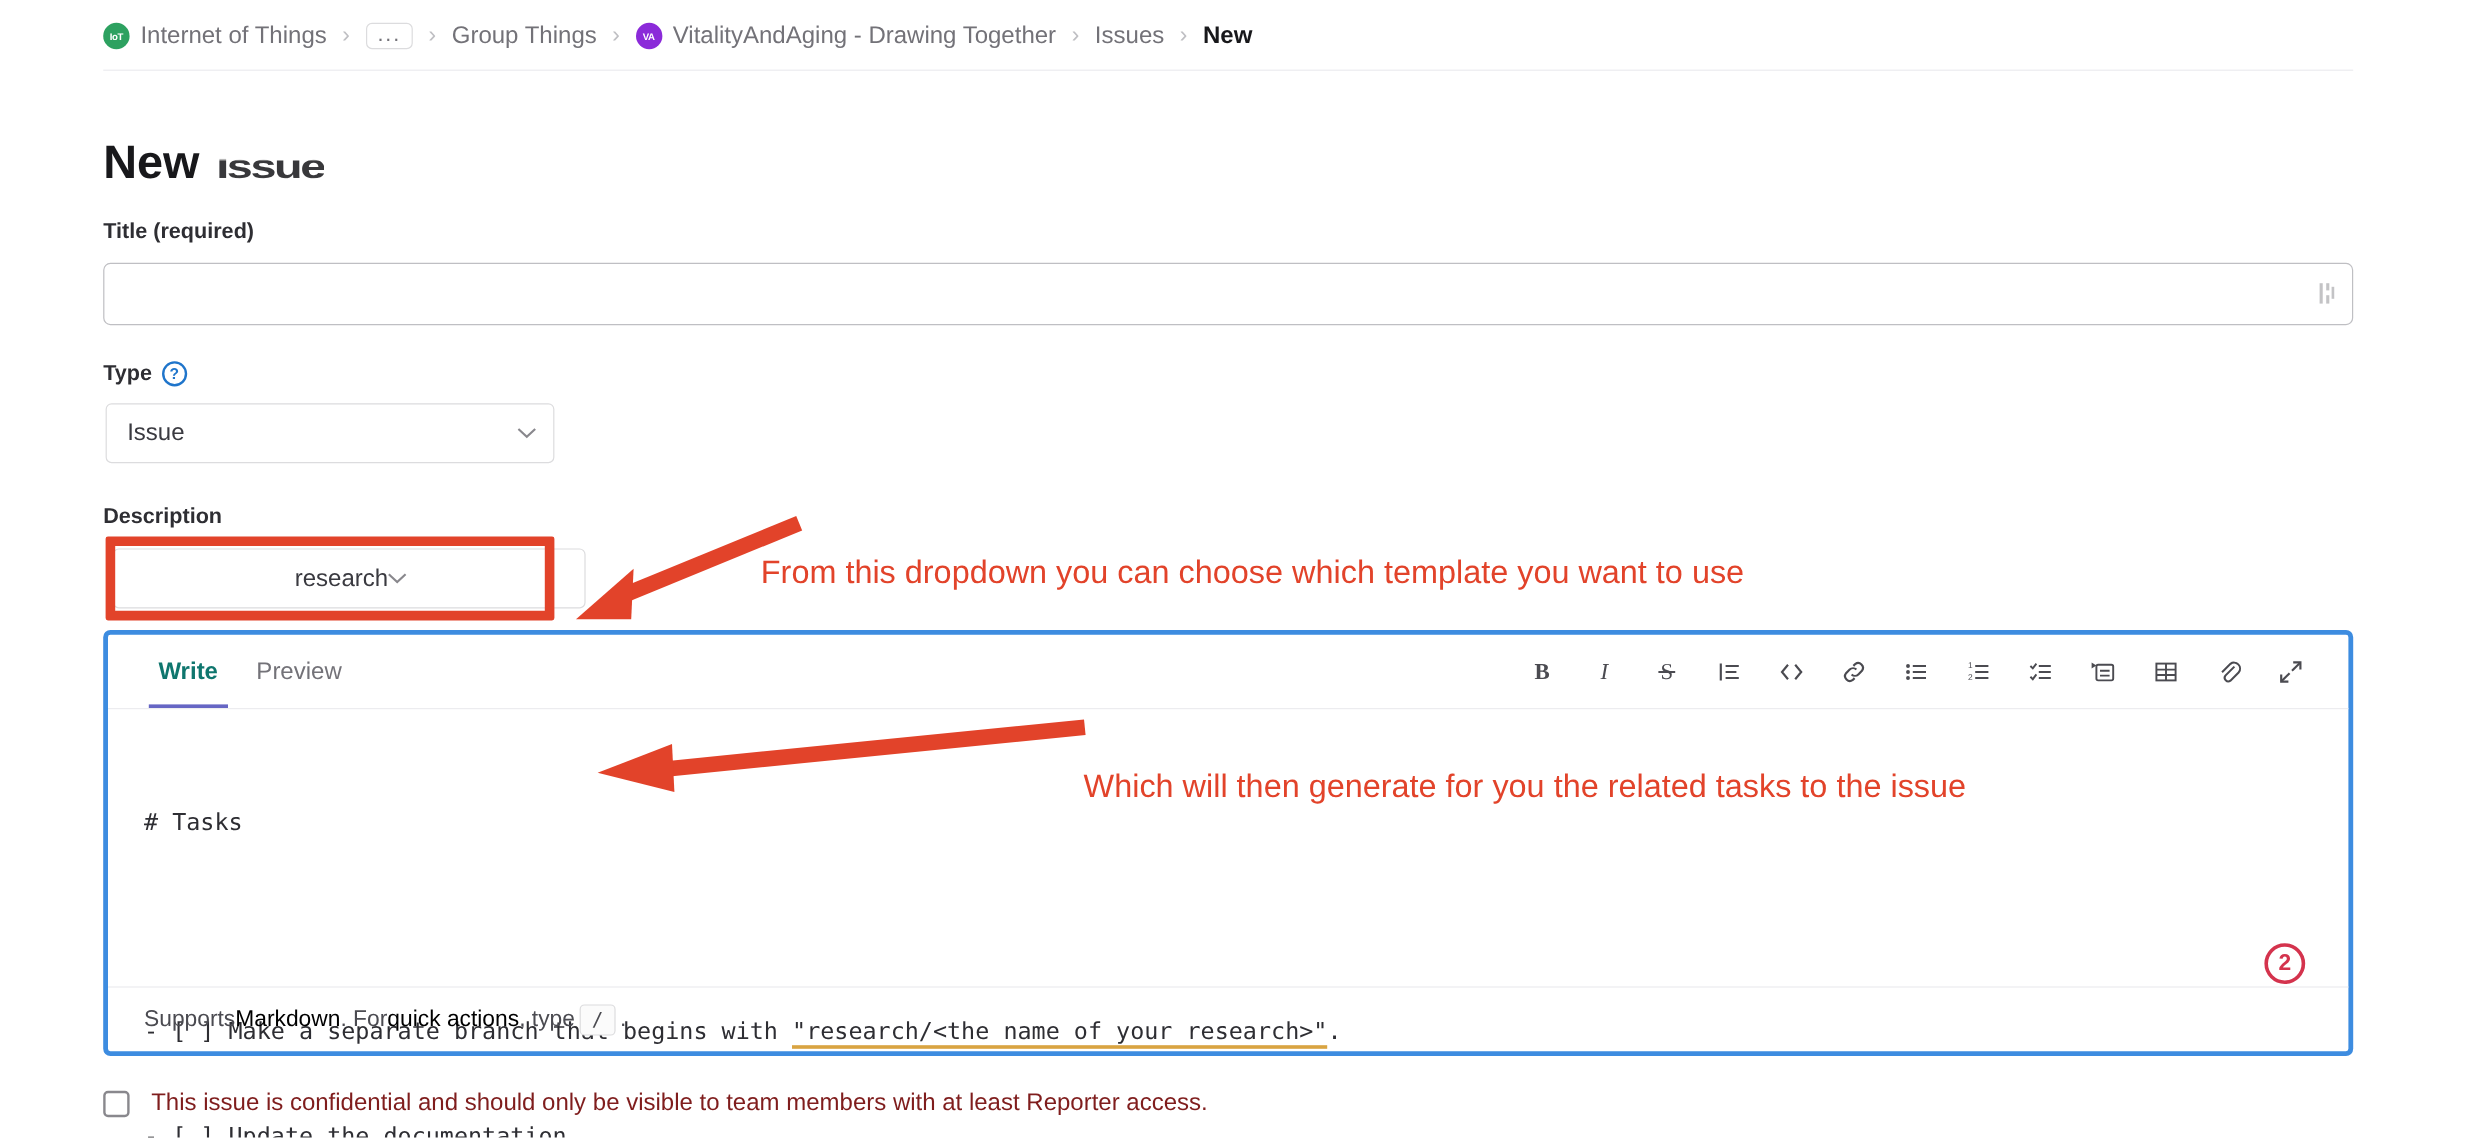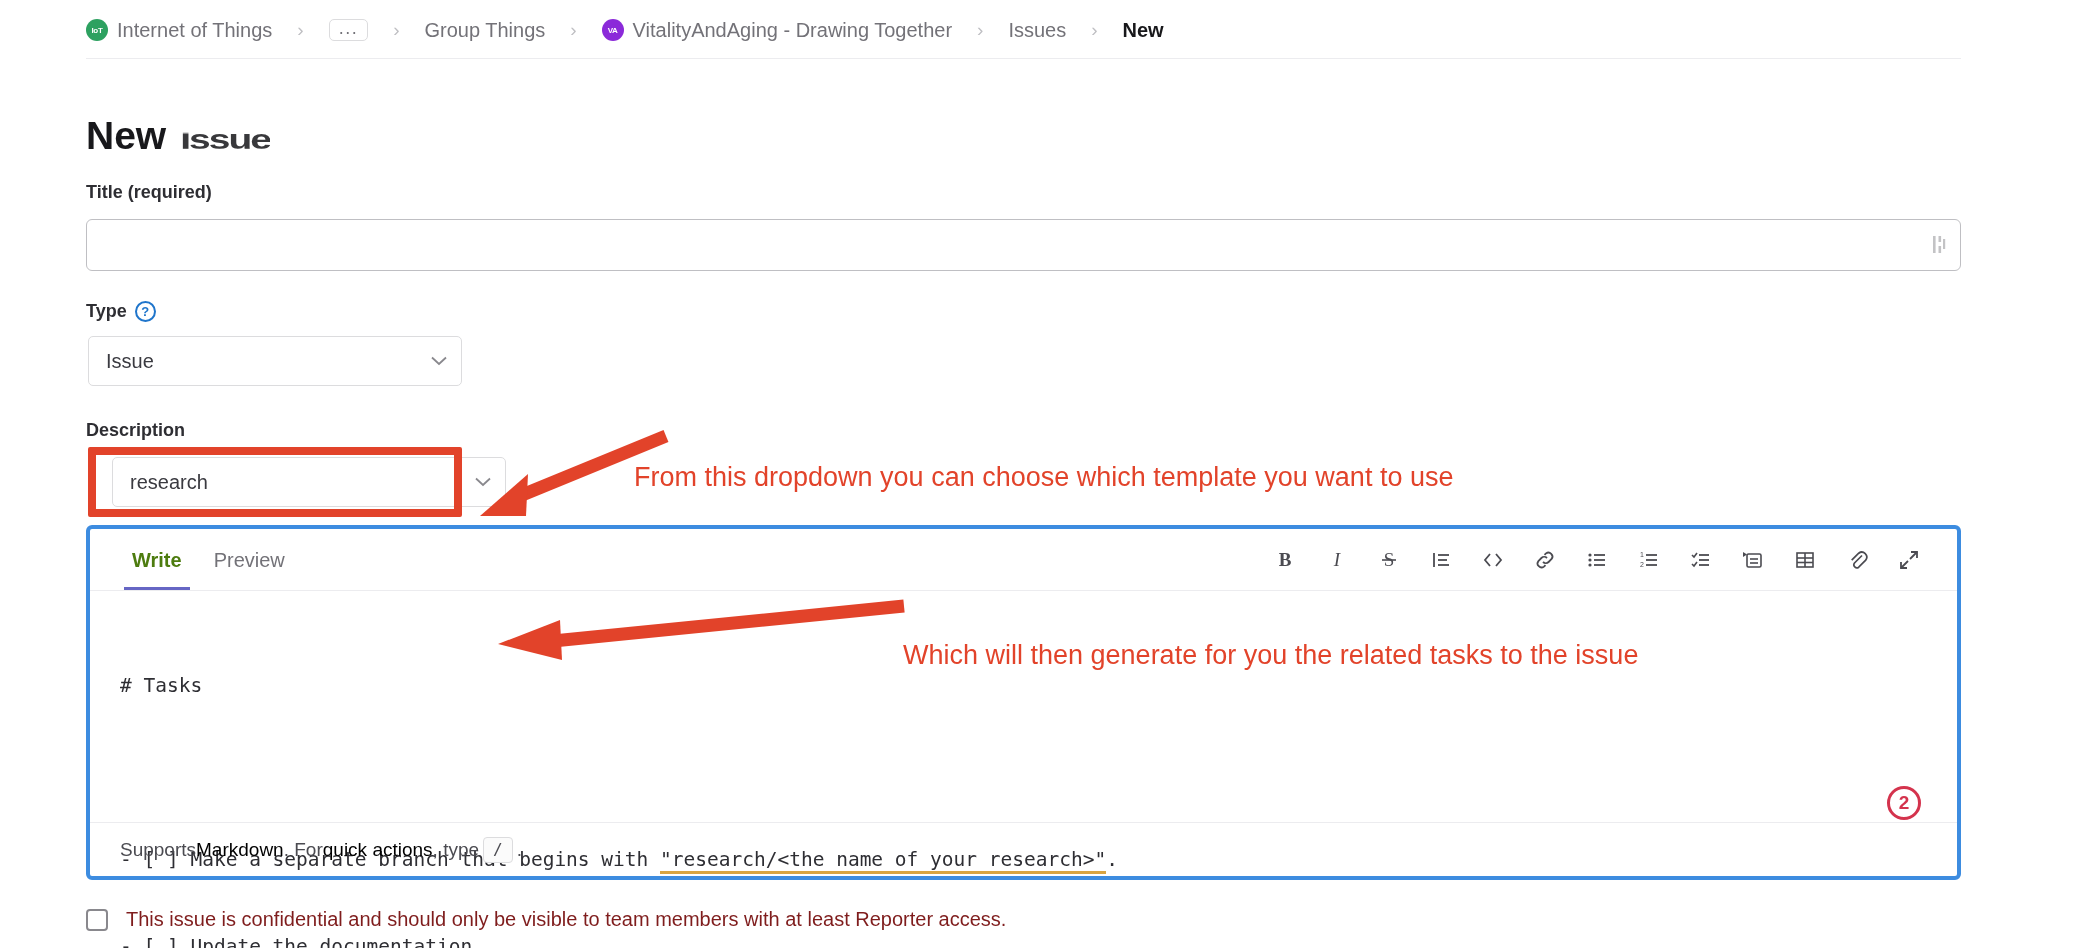--- a/index.html
+++ b/index.html
@@ -9,21 +9,21 @@
     font-family: "Liberation Sans", sans-serif;
     color: #333238;
   }
   body { width: 2076px; height: 948px; overflow: hidden; position: relative; }
 
   
   .breadcrumb-bar {
     position: absolute; left: 0; top: 0; width: 2076px; height: 60px;
     display: flex; align-items: center; padding-left: 86px;
   }
-  .bc { display: flex; align-items: center; gap: 12px; }
+  .bc { display: flex; align-items: center; gap: 0; }
   .bc-item {
     display: flex; align-items: center; gap: 9px;
     font-size: 20px; color: #737278; text-decoration: none; white-space: nowrap;
   }
   .bc-item.current { color: #18181b; font-weight: 700; }
   .bc-sep { color: #bfbfc3; font-size: 19px; margin: 0 13px; }
   .bc-avatar {
     width: 22px; height: 22px; border-radius: 50%;
     display: inline-flex; align-items: center; justify-content: center;
     font-size: 8px; font-weight: 700; color: #fff; letter-spacing: -0.3px;
@@ -83,21 +83,21 @@
     width: 14px; height: 22px; opacity: 0.5;
   }
 
   .select-box {
     position: absolute; height: 50px;
     border: 1px solid #dcdcde; border-radius: 5px; background: #fff;
     display: flex; align-items: center; justify-content: space-between;
     padding: 0 14px 0 17px; font-size: 20px; color: #3a3a40;
   }
   .sel-type { left: 88px; top: 336px; width: 374px; }
-  .sel-desc { left: 112px; top: 457px; width: 394px; }
+  .sel-desc { left: 94px; top: 457px; width: 394px; justify-content: center; }
 
   .redbox {
     position: absolute; left: 88px; top: 447px;
     width: 374px; height: 70px;
     border: 8px solid #e2432a; border-radius: 2px; pointer-events: none;
   }
 
   
   .editor {
     position: absolute; left: 86px; top: 525px;
@@ -106,21 +106,21 @@
   }
   .editor-tabs {
     height: 62px; border-bottom: 1px solid #ececef;
     display: flex; align-items: center; position: relative;
   }
   .tab {
     font-size: 20px; color: #737278; padding: 0 16px; line-height: 60px;
     position: relative; cursor: pointer;
   }
   .tab:first-child { margin-left: 26px; }
-  .tab.active { color: #4d7c0f; font-weight: 700; }
+  .tab.active { color: #0f766e; font-weight: 700; }
   .tab.active::after {
     content: ""; position: absolute; left: 8px; right: 8px; bottom: 0;
     height: 3px; background: #6666c4;
   }
   .md-toolbar {
     position: absolute; right: 22px; top: 0; height: 61px;
     display: flex; align-items: center; gap: 0;
   }
   .md-btn {
     width: 52px; height: 46px; display: flex; align-items: center; justify-content: center;

